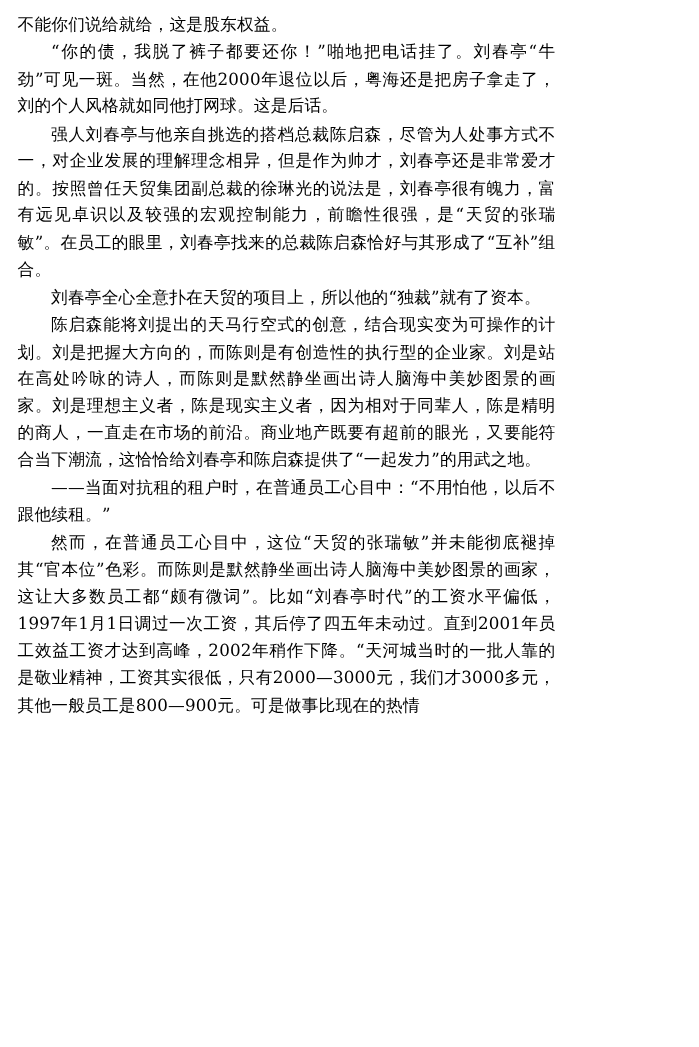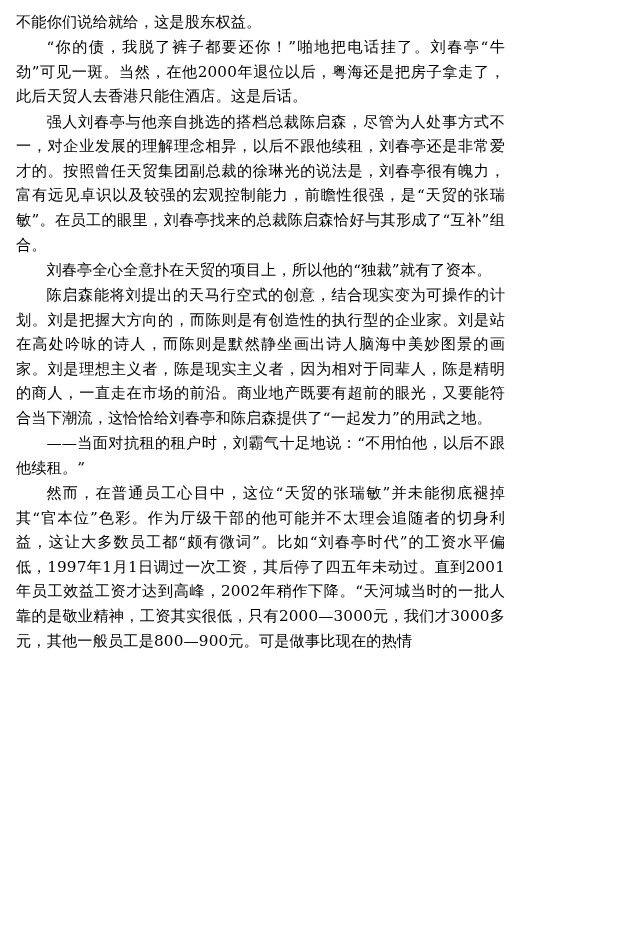--- a/index.html
+++ b/index.html
@@ -33,19 +33,19 @@
   }
   .noindent {
     text-indent: 0;
   }
 </style>
 </head>
 <body>
 
 <div class="page">
   <p class="para noindent">不能你们说给就给，这是股东权益。</p>
-  <p class="para indent">“你的债，我脱了裤子都要还你！”啪地把电话挂了。刘春亭“牛劲”可见一斑。当然，在他2000年退位以后，粤海还是把房子拿走了，此后天贸人去香港只能住酒店。这是后话。</p>
-  <p class="para indent">强人刘春亭与他亲自挑选的搭档总裁陈启森，尽管为人处事方式不一，对企业发展的理解理念相异，以后不跟他续租，刘春亭还是非常爱才的。按照曾任天贸集团副总裁的徐琳光的说法是，刘春亭很有魄力，富有远见卓识以及较强的宏观控制能力，前瞻性很强，是“天贸的张瑞敏”。在员工的眼里，刘春亭找来的总裁陈启森恰好与其形成了“互补”组合。</p>
+  <p class="para indent">“你的债，我脱了裤子都要还你！”啪地把电话挂了。刘春亭“牛劲”可见一斑。当然，在他2000年退位以后，粤海还是把房子拿走了，刘的个人风格就如同他打网球。这是后话。</p>
+  <p class="para indent">强人刘春亭与他亲自挑选的搭档总裁陈启森，尽管为人处事方式不一，对企业发展的理解理念相异，但是作为帅才，刘春亭还是非常爱才的。按照曾任天贸集团副总裁的徐琳光的说法是，刘春亭很有魄力，富有远见卓识以及较强的宏观控制能力，前瞻性很强，是“天贸的张瑞敏”。在员工的眼里，刘春亭找来的总裁陈启森恰好与其形成了“互补”组合。</p>
   <p class="para indent">刘春亭全心全意扑在天贸的项目上，所以他的“独裁”就有了资本。</p>
   <p class="para indent">陈启森能将刘提出的天马行空式的创意，结合现实变为可操作的计划。刘是把握大方向的，而陈则是有创造性的执行型的企业家。刘是站在高处吟咏的诗人，而陈则是默然静坐画出诗人脑海中美妙图景的画家。刘是理想主义者，陈是现实主义者，因为相对于同辈人，陈是精明的商人，一直走在市场的前沿。商业地产既要有超前的眼光，又要能符合当下潮流，这恰恰给刘春亭和陈启森提供了“一起发力”的用武之地。</p>
-  <p class="para indent">——当面对抗租的租户时，刘霸气十足地说：“不用怕他，以后不跟他续租。”</p>
-  <p class="para indent">然而，在普通员工心目中，这位“天贸的张瑞敏”并未能彻底褪掉其“官本位”色彩。作为厅级干部的他可能并不太理会追随者的切身利益，这让大多数员工都“颇有微词”。比如“刘春亭时代”的工资水平偏低，1997年1月1日调过一次工资，其后停了四五年未动过。直到2001年员工效益工资才达到高峰，2002年稍作下降。“天河城当时的一批人靠的是敬业精神，工资其实很低，只有2000—3000元，我们才3000多元，其他一般员工是800—900元。可是做事比现在的热情</p>
+  <p class="para indent">——当面对抗租的租户时，在普通员工心目中：“不用怕他，以后不跟他续租。”</p>
+  <p class="para indent">然而，在普通员工心目中，这位“天贸的张瑞敏”并未能彻底褪掉其“官本位”色彩。而陈则是默然静坐画出诗人脑海中美妙图景的画家，这让大多数员工都“颇有微词”。比如“刘春亭时代”的工资水平偏低，1997年1月1日调过一次工资，其后停了四五年未动过。直到2001年员工效益工资才达到高峰，2002年稍作下降。“天河城当时的一批人靠的是敬业精神，工资其实很低，只有2000—3000元，我们才3000多元，其他一般员工是800—900元。可是做事比现在的热情</p>
 </div>
 
 </body></html>

